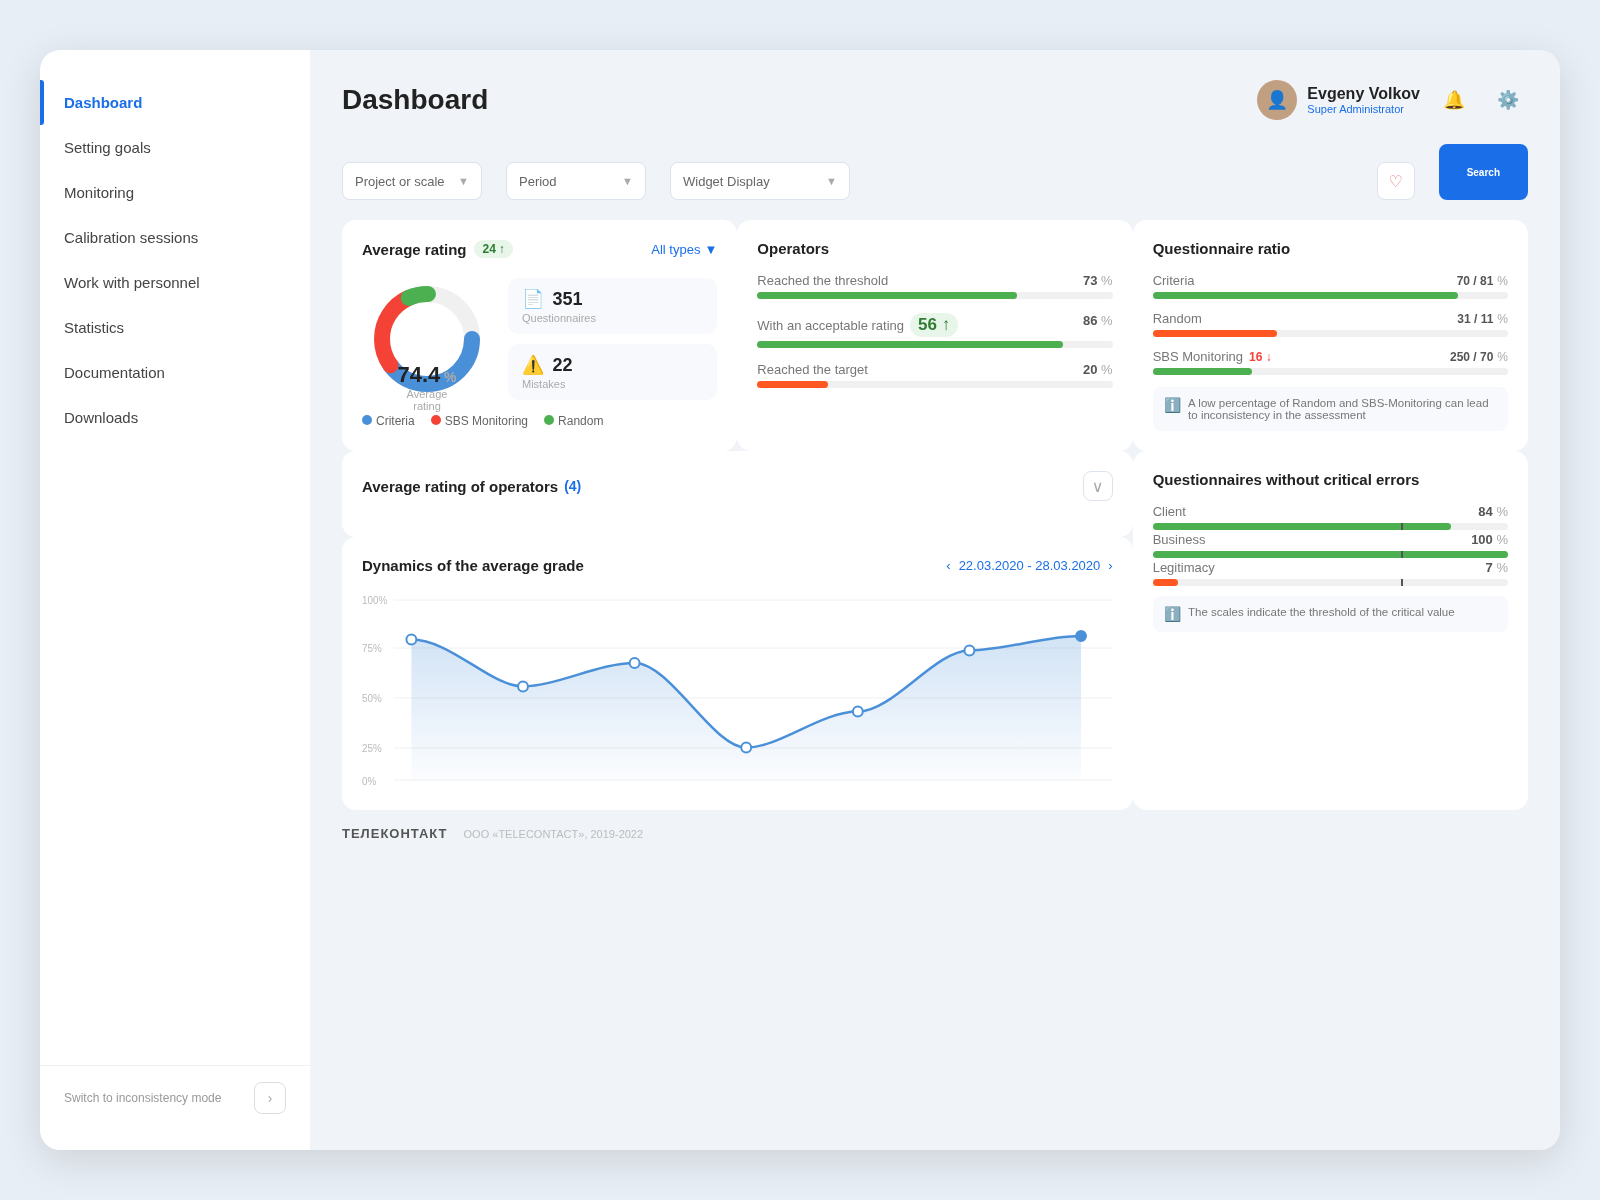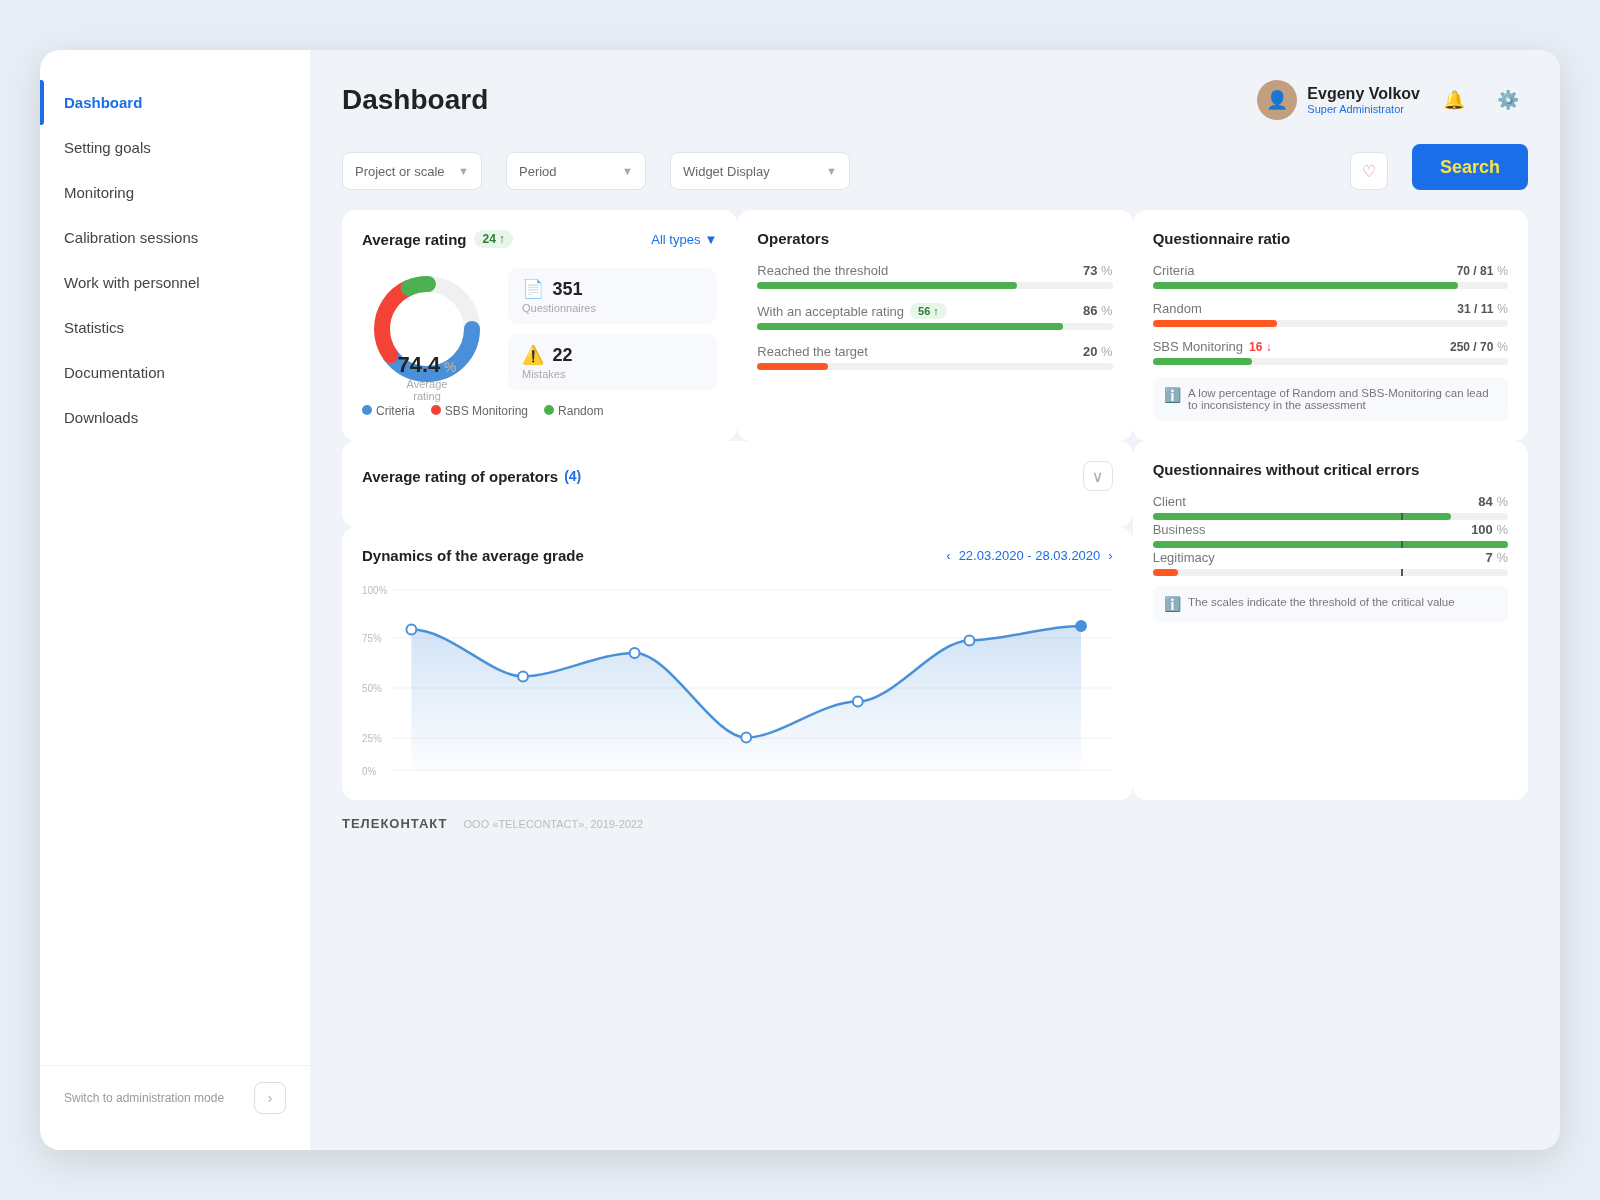--- a/index.html
+++ b/index.html
@@ -194,27 +194,27 @@
       border-radius: 8px;
       background: #fff;
       display: flex;
       align-items: center;
       justify-content: center;
       cursor: pointer;
       color: #e87a7a;
       font-size: 16px;
     }
     .search-btn {
-      height: 46px;
+      height: 56px;
       background: #1a6fe8;
-      color: #fde047;
+      color: #ffffff;
       border: none;
       border-radius: 8px;
       padding: 0 28px;
-      font-size: 18px;
+      font-size: 10px;
       font-weight: 600;
       cursor: pointer;
     }
     
     .dashboard-grid {
       display: grid;
       grid-template-columns: 1fr 1fr 1fr;
     }
     .card {
       background: #fff;
@@ -501,21 +501,21 @@
       <div class="nav-item">Setting goals</div>
       <div class="nav-item">Monitoring</div>
       <div class="nav-item">Calibration sessions</div>
       <div class="nav-item">Work with personnel</div>
       <div class="nav-item">Statistics</div>
       <div class="nav-item">Documentation</div>
       <div class="nav-item">Downloads</div>
     </nav>
     <div class="sidebar-footer">
       <div>
-        <div class="switch-admin-text">Switch to administration mode</div>
+        <div class="switch-admin-text">Switch to inconsistency mode</div>
       </div>
       <div class="switch-btn">›</div>
     </div>
   </div>
 
   <div class="main-content">
 
     <div class="header">
       <h1 class="page-title">Dashboard</h1>
       <div class="header-right">
@@ -618,21 +618,21 @@
             <span class="op-pct">73 <span style="color:#aaa;font-weight:400">%</span></span>
           </div>
           <div class="op-bar-bg">
               <div class="op-bar-fill bar-green" style="width:73%"></div>
             </div>
         </div>
         <div class="op-row">
           <div class="op-label">
             <span style="display:flex;align-items:center;gap:6px;">
               With an acceptable rating
-              <span class="badge-green" style="font-size:11px;">56 ↑</span>
+              <span class="badge-green" style="font-size:17px;">56 ↑</span>
             </span>
             <span class="op-pct">86 <span style="color:#aaa;font-weight:400">%</span></span>
           </div>
           <div class="op-bar-bg">
               <div class="op-bar-fill bar-green" style="width:86%"></div>
             </div>
         </div>
         <div class="op-row">
           <div class="op-label">
             <span>Reached the target</span>

